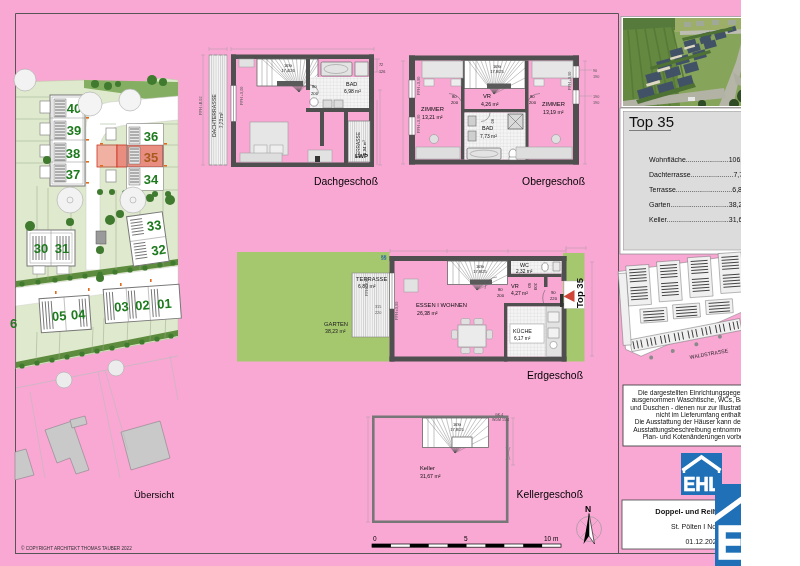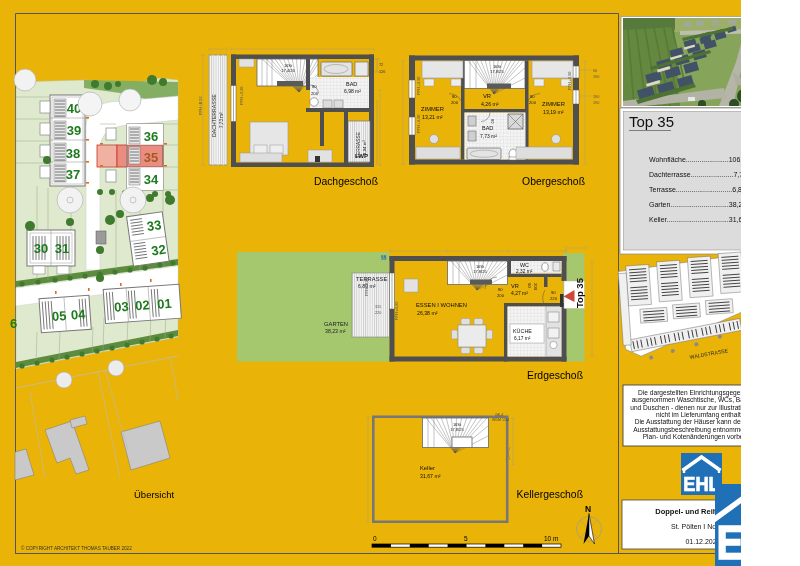--- a/index.html
+++ b/index.html
@@ -1,16 +1,16 @@
 <!DOCTYPE html>
 <html><head>
 <meta charset="utf-8">
 <style>
 html,body{margin:0;padding:0;background:#fff;}
-#page{position:relative;width:741px;height:566px;background:#eab308;overflow:hidden;
+#page{position:relative;width:741px;height:566px;background:#f9a8d4;overflow:hidden;
  font-family:"Liberation Sans", sans-serif;}
 svg{position:absolute;left:0;top:0;}
 svg text{font-family:"Liberation Sans", sans-serif;}
 </style>
 </head>
 <body>
 <div id="page">
 <svg width="800" height="566" viewBox="0 0 800 566">
 
 <g fill="none" stroke="#555" stroke-width="1">

